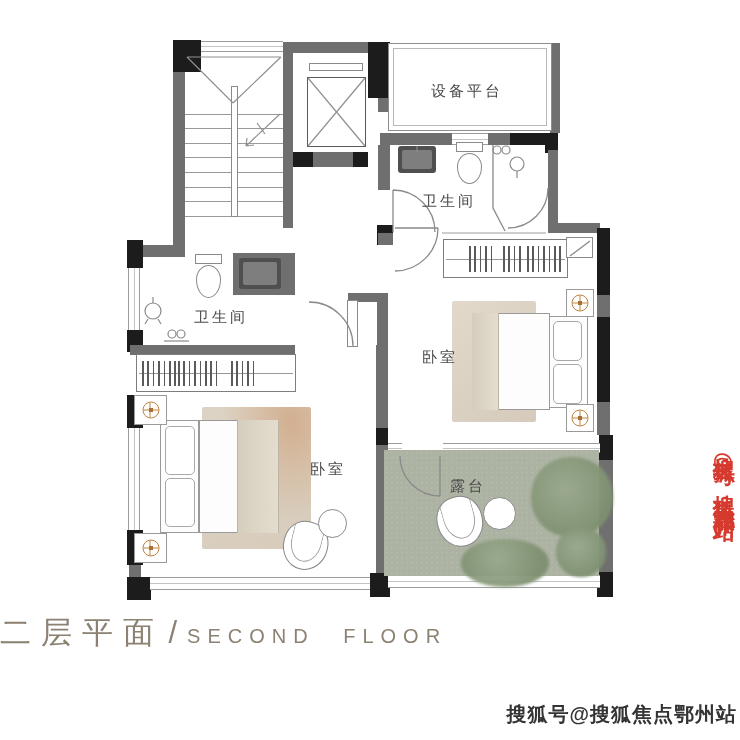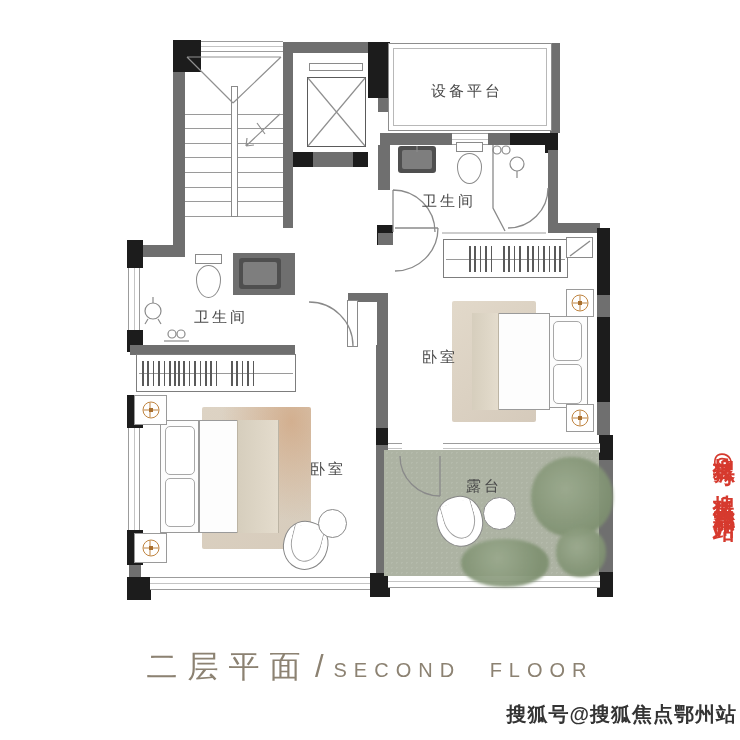--- a/index.html
+++ b/index.html
@@ -31,21 +31,21 @@
   .fold{background:linear-gradient(90deg,#d6cebd,#e4dccd);border:none;border-right:1px solid #bcb4a4}
   .pillow{background:#fff;border:1px solid #a8a8a8;border-radius:5px}
   .tbl{background:#fff;border:1.2px solid #8a8a8a;border-radius:50%}
   .chair{background:#fff;border:1.5px solid #868686;border-radius:46% 46% 50% 50%}
   .chair i{position:absolute;inset:5px 6px 7px;display:block;border:1.1px solid #a2a2a2;
     border-top:none;border-radius:0 0 50% 50%/0 0 62% 62%}
   .tree{position:absolute;border-radius:48%;filter:blur(1.4px);opacity:.93;
     background:radial-gradient(circle at 42% 40%,#9aa98d,#7e9070 72%)}
   .wardrobe{background:#fff;border:1.4px solid #7d7d7d}
   .wardrobe em{position:absolute;left:2px;right:2px;top:50%;height:1px;background:#9a9a9a;display:block}
-  #footer{position:absolute;left:0;right:0;top:646px;text-align:center;
+  #footer{position:absolute;left:0;right:0;top:612px;text-align:left;
     color:var(--title-tan,#8c8272)}
   #footer .t-zh{font-size:31px;letter-spacing:10px;font-weight:400}
   #footer .t-sep{font-size:31px;margin:0 10px 0 0;font-weight:300}
   #footer .t-en{font-size:20px;letter-spacing:7px;word-spacing:16px}
   .wm-side{position:absolute;top:440px;right:1px;writing-mode:vertical-rl;
     font-size:22px;font-weight:700;color:var(--watermark-red,#d63a2e);letter-spacing:4px}
   .wm-bottom{position:absolute;top:701px;right:3px;font-size:20px;font-weight:700;
     color:var(--watermark-dark,#343434);letter-spacing:1px;
     text-shadow:0 0 1px rgba(255,255,255,.6)}
 </style>
@@ -209,21 +209,21 @@
       <circle cx="517" cy="164" r="7"></circle>
         <path d="M517 171 v7 M417 146 v6"></path>
     </g>
   </svg>
 
   <div class="abs label" style="left:467px;top:90px">设备平台</div>
   <div class="abs label" style="left:449px;top:200px">卫生间</div>
   <div class="abs label" style="left:221px;top:316px">卫生间</div>
   <div class="abs label" style="left:440px;top:356px">卧室</div>
   <div class="abs label" style="left:328px;top:468px">卧室</div>
-  <div class="abs label" style="left:484px;top:485px">露台</div>
+  <div class="abs label" style="left:468px;top:485px">露台</div>
 </div>
 
 <div id="footer">
   <span class="t-zh">二层平面</span>
   <span class="t-sep">/</span><span class="t-en">SECOND FLOOR</span>
 </div>
 
 <div class="wm-side">搜狐号@搜狐焦点鄂州站</div>
 <div class="wm-bottom">搜狐号@搜狐焦点鄂州站</div>
 

